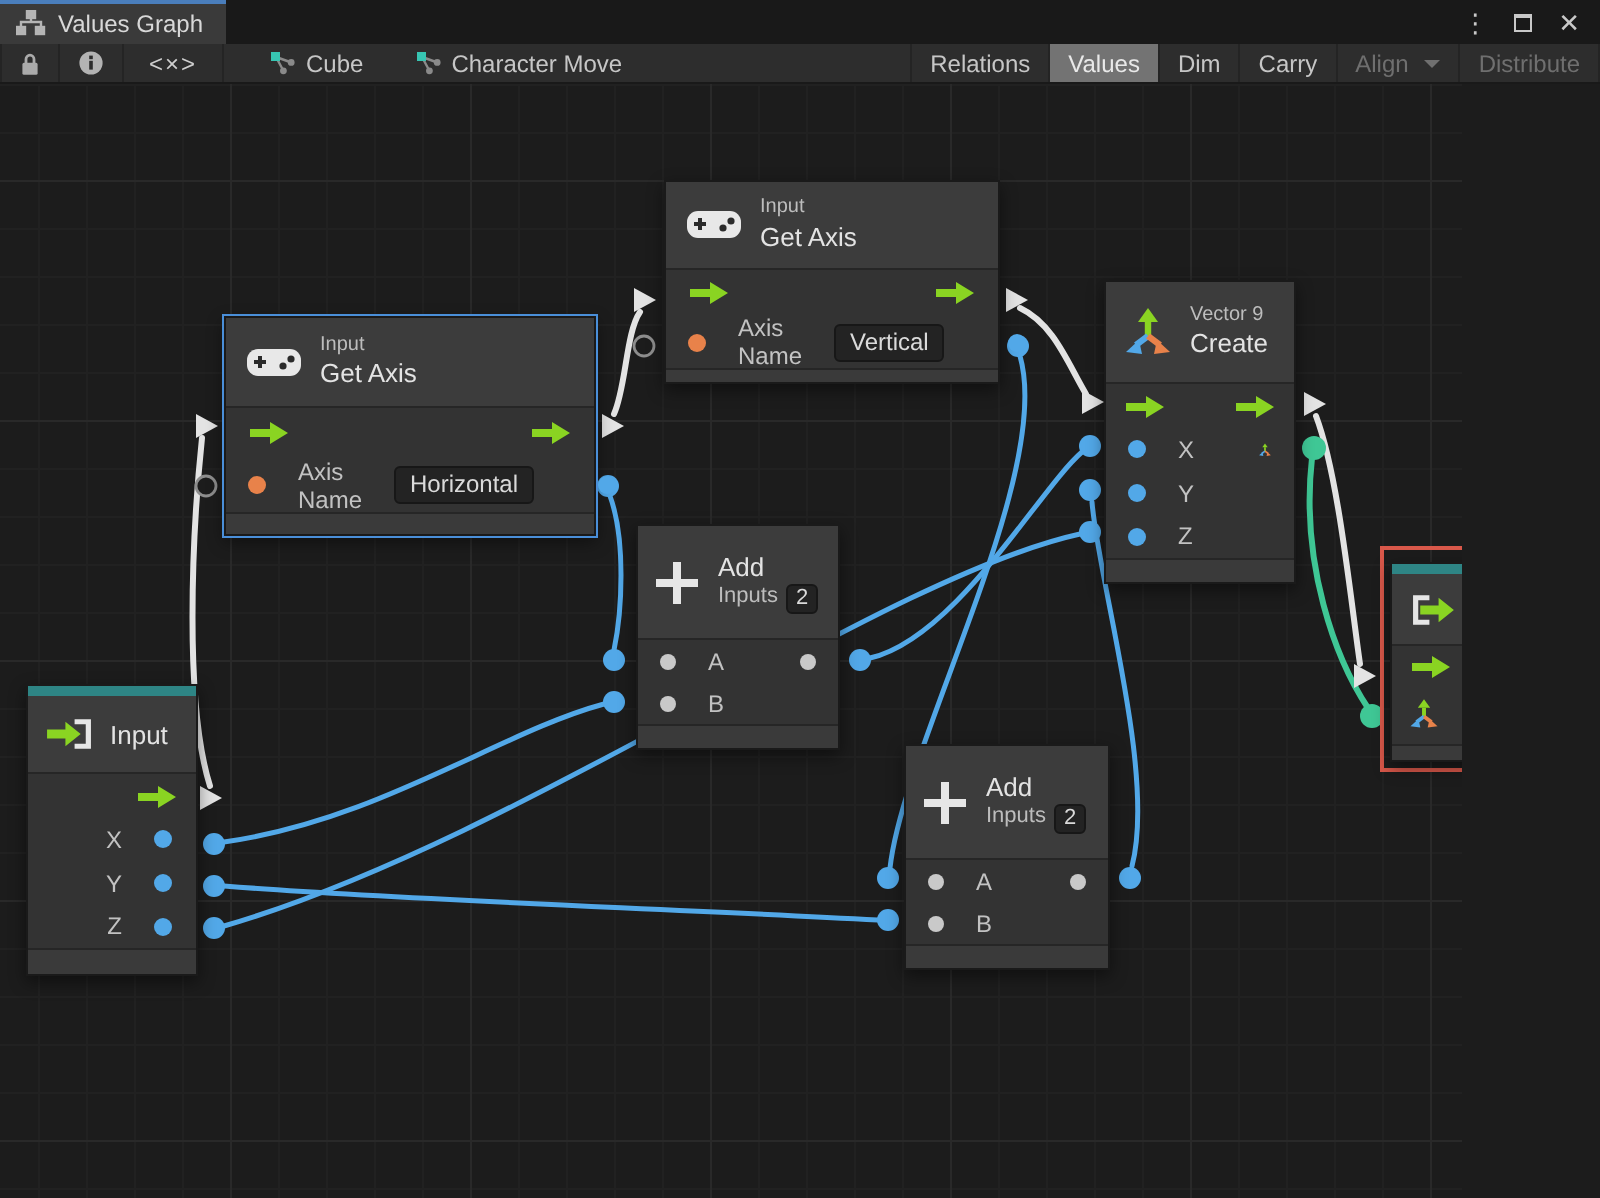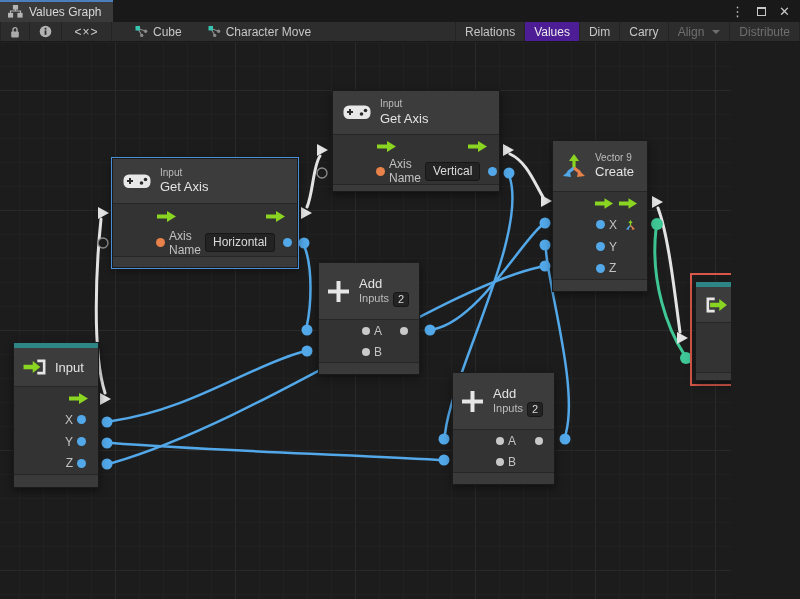--- a/index.html
+++ b/index.html
@@ -13,21 +13,21 @@
   .tab-accent { position:absolute; top:0; left:0; right:0; height:2px; background:#4a7ebc; }
   .tab-label { color:#d8d8d8; font-size:12px; white-space:nowrap; padding-top:2px; }
   .win-controls { margin-left:auto; display:flex; align-items:center; gap:13px; padding-right:10px; height:22px; }
   .win-btn { color:#c8c8c8; font-size:13px; line-height:1; cursor:default; }
   .maxi { width:9px; height:9px; border:1.5px solid #c8c8c8; border-top-width:2.5px; }
 
   
   .toolbar { position:absolute; top:22px; left:0; right:0; height:20px; background:#2d2d2d; border-bottom:1px solid #191919; display:flex; align-items:stretch; overflow:hidden; }
   .tb-btn { display:flex; align-items:center; justify-content:center; gap:5px; padding:0 9px; color:#c6c6c6; font-size:12px; border-right:1px solid #242424; white-space:nowrap; flex-shrink:0; }
   .tb-btn.first { border-left:1px solid #242424; }
-  .tb-btn.active { background:#4c1d95; color:#e9e9e9; }
+  .tb-btn.active { background:#737373; color:#e9e9e9; }
   .tb-btn.disabled { color:#6f6f6f; }
   .tb-plain { border-right:none; }
   .caret { width:0; height:0; border-left:4px solid transparent; border-right:4px solid transparent; border-top:4px solid #6f6f6f; margin-left:3px; }
   .zoom-wrap { display:flex; align-items:center; gap:8px; padding:0 10px; flex-shrink:0; }
   .zoom-label { color:#bdbdbd; font-size:12px; }
   .slider { position:relative; width:88px; height:12px; }
   .slider-track { position:absolute; top:5.5px; left:0; right:0; height:1.5px; background:#8a8a8a; }
   .slider-handle { position:absolute; top:0; right:0; width:12px; height:12px; border-radius:50%; background:#9b9b9b; }
   .zoom-val { color:#bdbdbd; font-size:11px; }
   .spacer { flex:1 1 auto; min-width:4px; }
@@ -46,21 +46,21 @@
   .wires { position:absolute; inset:0; }
 
   
   .node { position:absolute; background:#333333; border:1px solid #1a1a1a; box-shadow:0 3px 8px rgba(0,0,0,.45); display:flex; flex-direction:column; }
   .node.selected { outline:1.5px solid #4a8fd9; outline-offset:0px; }
   .node-header { background:#3c3c3c; border-bottom:1px solid #262626; display:flex; align-items:center; gap:9px; padding:0 10px; }
   .titles { display:flex; flex-direction:column; justify-content:center; line-height:1.25; }
   .sub-label { color:#bdbdbd; font-size:10px; }
   .title { color:#e3e3e3; font-size:13px; }
   .node-footer { background:#3a3a3a; border-top:1px solid #262626; margin-top:auto; }
-  .row { display:flex; align-items:center; gap:4px; padding:0 11px;margin-left:32px; }
+  .row { display:flex; align-items:center; gap:16px; padding:0 11px; }
   .flow-row { justify-content:space-between; }
   .dot { width:9px; height:9px; border-radius:50%; flex-shrink:0; }
   .dot.blue { background:#52a8e8; } .dot.orange { background:#e8824a; } .dot.white { background:#c9c9c9; }
   .port-label { color:#c2c2c2; font-size:12px; }
   .field { background:#232323; border:1px solid #171717; border-radius:3px; color:#dadada; font-size:12px; padding:1px 7px; line-height:15px; }
   .count-box { background:#232323; border:1px solid #171717; border-radius:3px; color:#dadada; font-size:11px; padding:0 4px; line-height:13px; }
   .teal-bar { height:5px; background:#2e8585; flex-shrink:0; }
   .highlight-rect { position:absolute; border:2px solid #d9584a; }
   .grow { flex:1; }
 </style>

